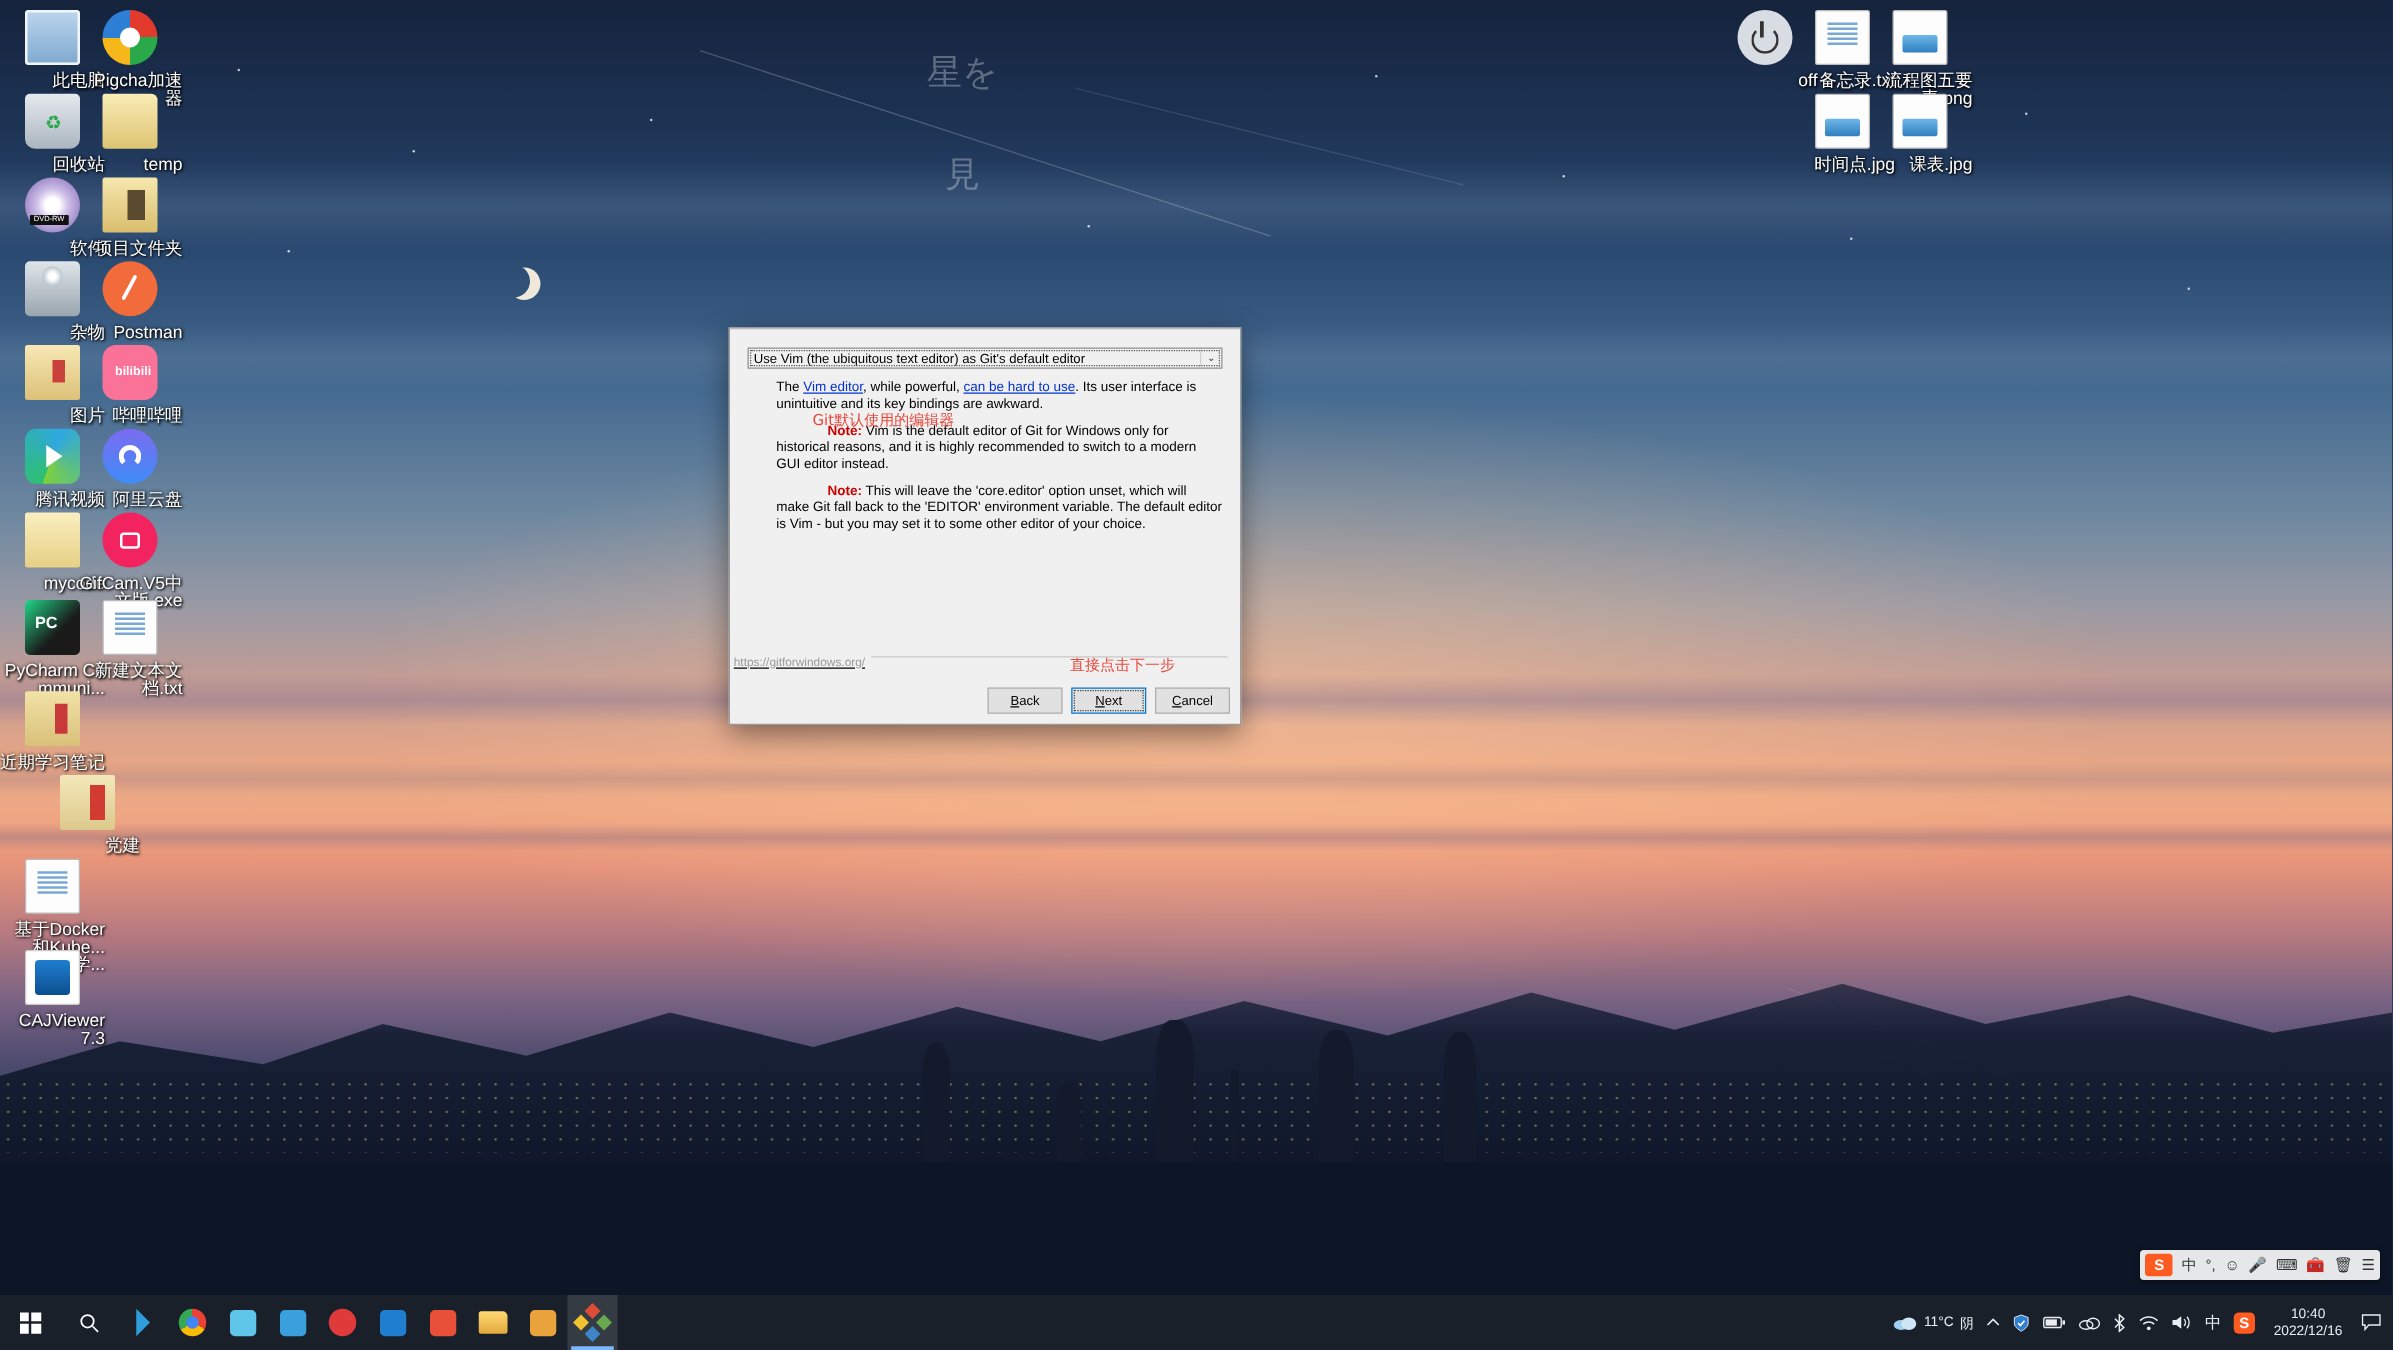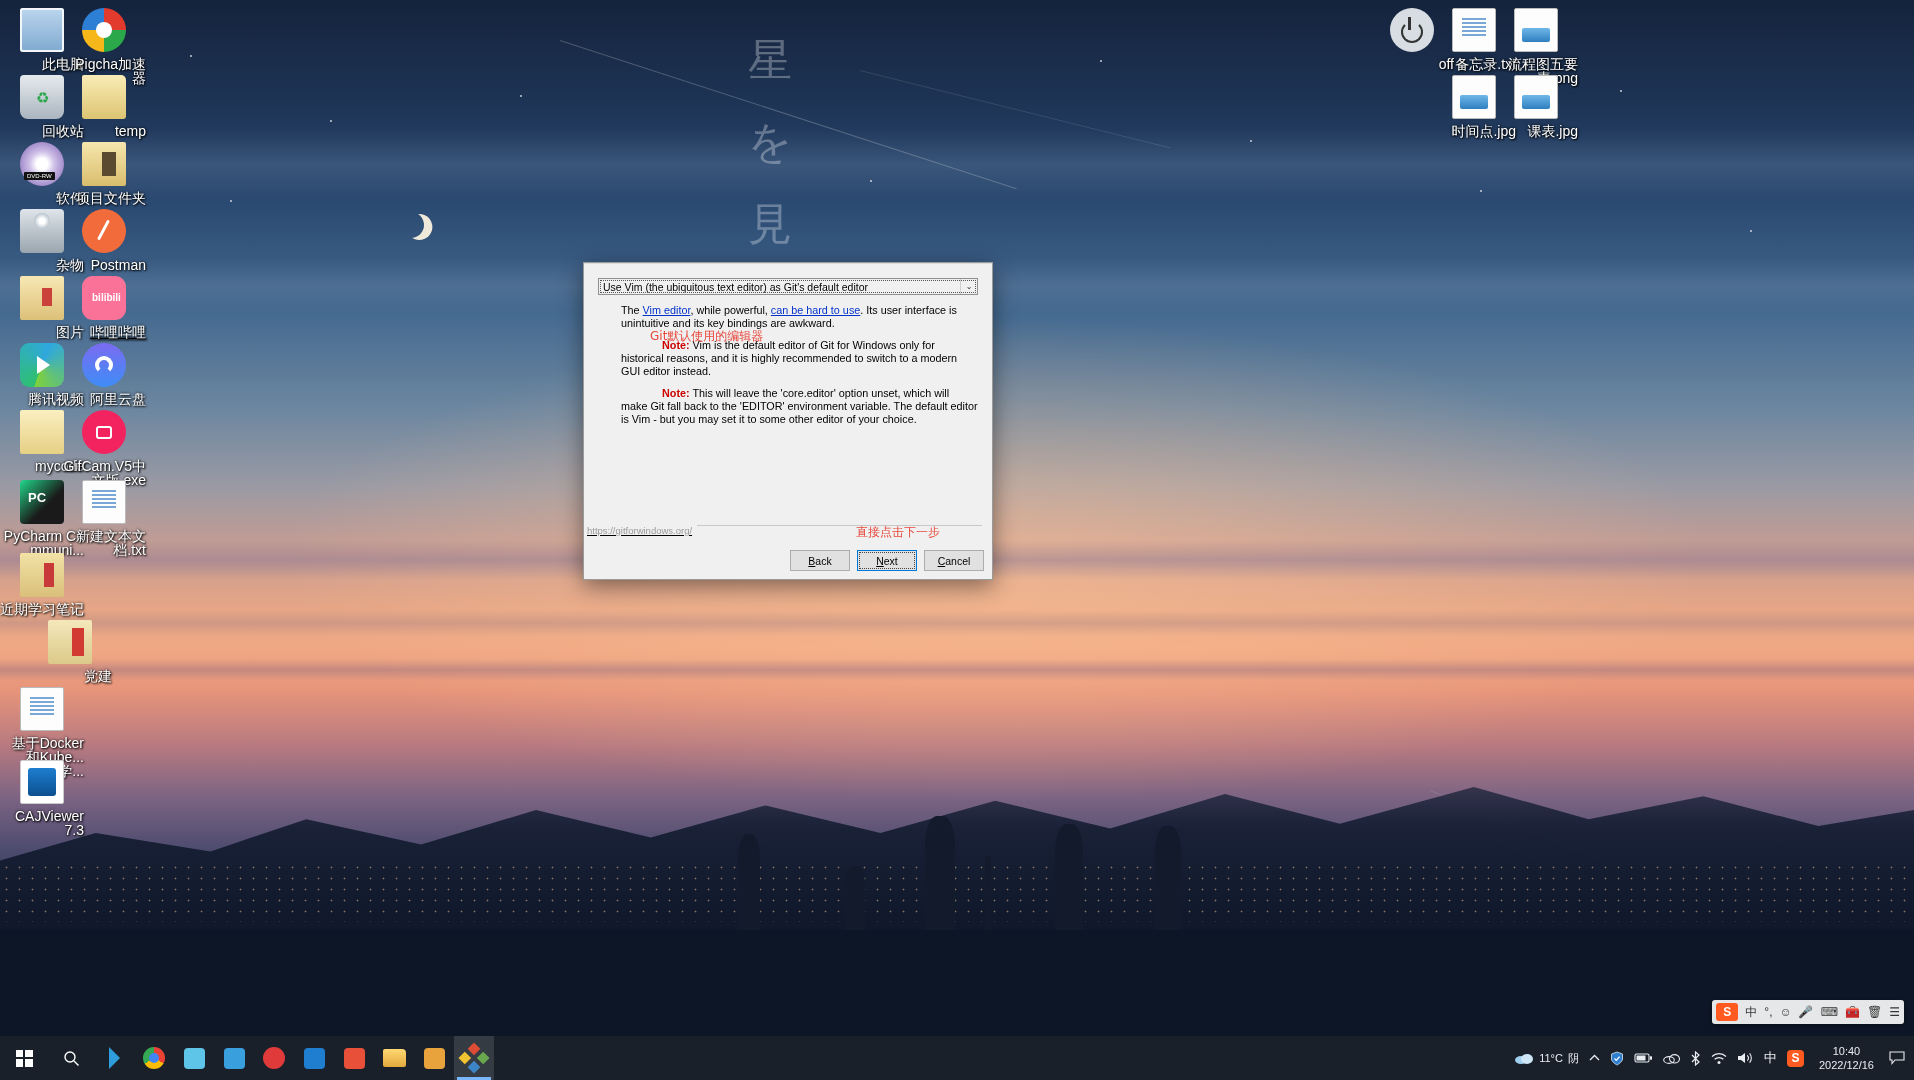--- a/index.html
+++ b/index.html
@@ -41,21 +41,21 @@
   .cb5{ top:24%; height:54px; background:linear-gradient(to bottom,rgba(86,112,145,0.0),rgba(112,140,170,0.30),rgba(86,112,145,0.0));}
 
   .streak{ position:absolute; background:rgba(255,255,255,0.22); height:1px; transform-origin:left center; }
 
   .moon{ position:absolute; left:398px; top:212px; width:26px; height:26px; border-radius:50%;
         box-shadow: 7px 5px 0 0 rgba(255,246,228,0.92); transform:rotate(-22deg); }
 
   .star{ position:absolute; width:2px; height:2px; border-radius:50%; background:rgba(255,255,255,0.75); }
 
   #kanji{ position:absolute; left:735px; top:20px; width:70px; color:rgba(255,255,255,0.30);
-          font-family:Liberation Serif, serif; font-size:44px; line-height:82px; text-align:center; letter-spacing:0; }
+          font-family:Liberation Mono, monospace; font-size:28px; line-height:82px; text-align:center; letter-spacing:0; }
 
   
   .ridge{ position:absolute; left:0; right:0; bottom:132px; height:230px;
     background:linear-gradient(to bottom, rgba(26,36,60,0.0) 0%, rgba(24,34,58,0.55) 16%, rgba(20,29,50,0.92) 48%, rgba(15,22,40,1) 100%);
     clip-path: polygon(0% 62%, 5% 50%, 11% 58%, 16% 44%, 22% 55%, 28% 40%, 34% 52%, 40% 38%, 46% 50%, 52% 36%, 58% 48%,
                        64% 33%, 70% 46%, 77% 30%, 83% 44%, 89% 34%, 95% 47%, 100% 40%, 100% 100%, 0% 100%);
   }
   .citylights{ position:absolute; left:0; right:0; bottom:158px; height:60px; opacity:.55;
     background-image:radial-gradient(circle, rgba(255,214,150,.9) 0.6px, rgba(0,0,0,0) 1.2px);
     background-size:13px 11px; }
@@ -221,21 +221,21 @@
       </div>
       <div class="lbl">Postman</div>
     </div>
     <div class="dicon" style="left: 0px; top: 274px;">
       <div class="glyph">
         <div class="sq" style="background:linear-gradient(#f7e8b4,#dcc078);border-radius:2px"></div>
         <div style="position:absolute;left:24px;top:14px;width:10px;height:18px;background:#c9413a"></div>
       </div>
       <div class="lbl">图片</div>
     </div>
-    <div class="dicon" style="left: 62px; top: 274px; text-decoration: underline;">
+    <div class="dicon" style="left: 62px; top: 274px;">
       <div class="glyph">
         <div class="sq" style="background:#fb7299;border-radius:11px"></div>
         <div style="position:absolute;left:12px;top:18px;color:#fff;font-size:10px;font-weight:bold">bilibili</div>
       </div>
       <div class="lbl">哔哩哔哩</div>
     </div>
     <div class="dicon" style="left: 0px; top: 341px;">
       <div class="glyph">
         <div class="sq" style="background:conic-gradient(from 200deg,#2fbf71,#2fa7e0,#7fd13b);border-radius:9px"></div>
         <div style="position:absolute;left:19px;top:15px;border-left:13px solid #fff;border-top:9px solid transparent;border-bottom:9px solid transparent"></div>

